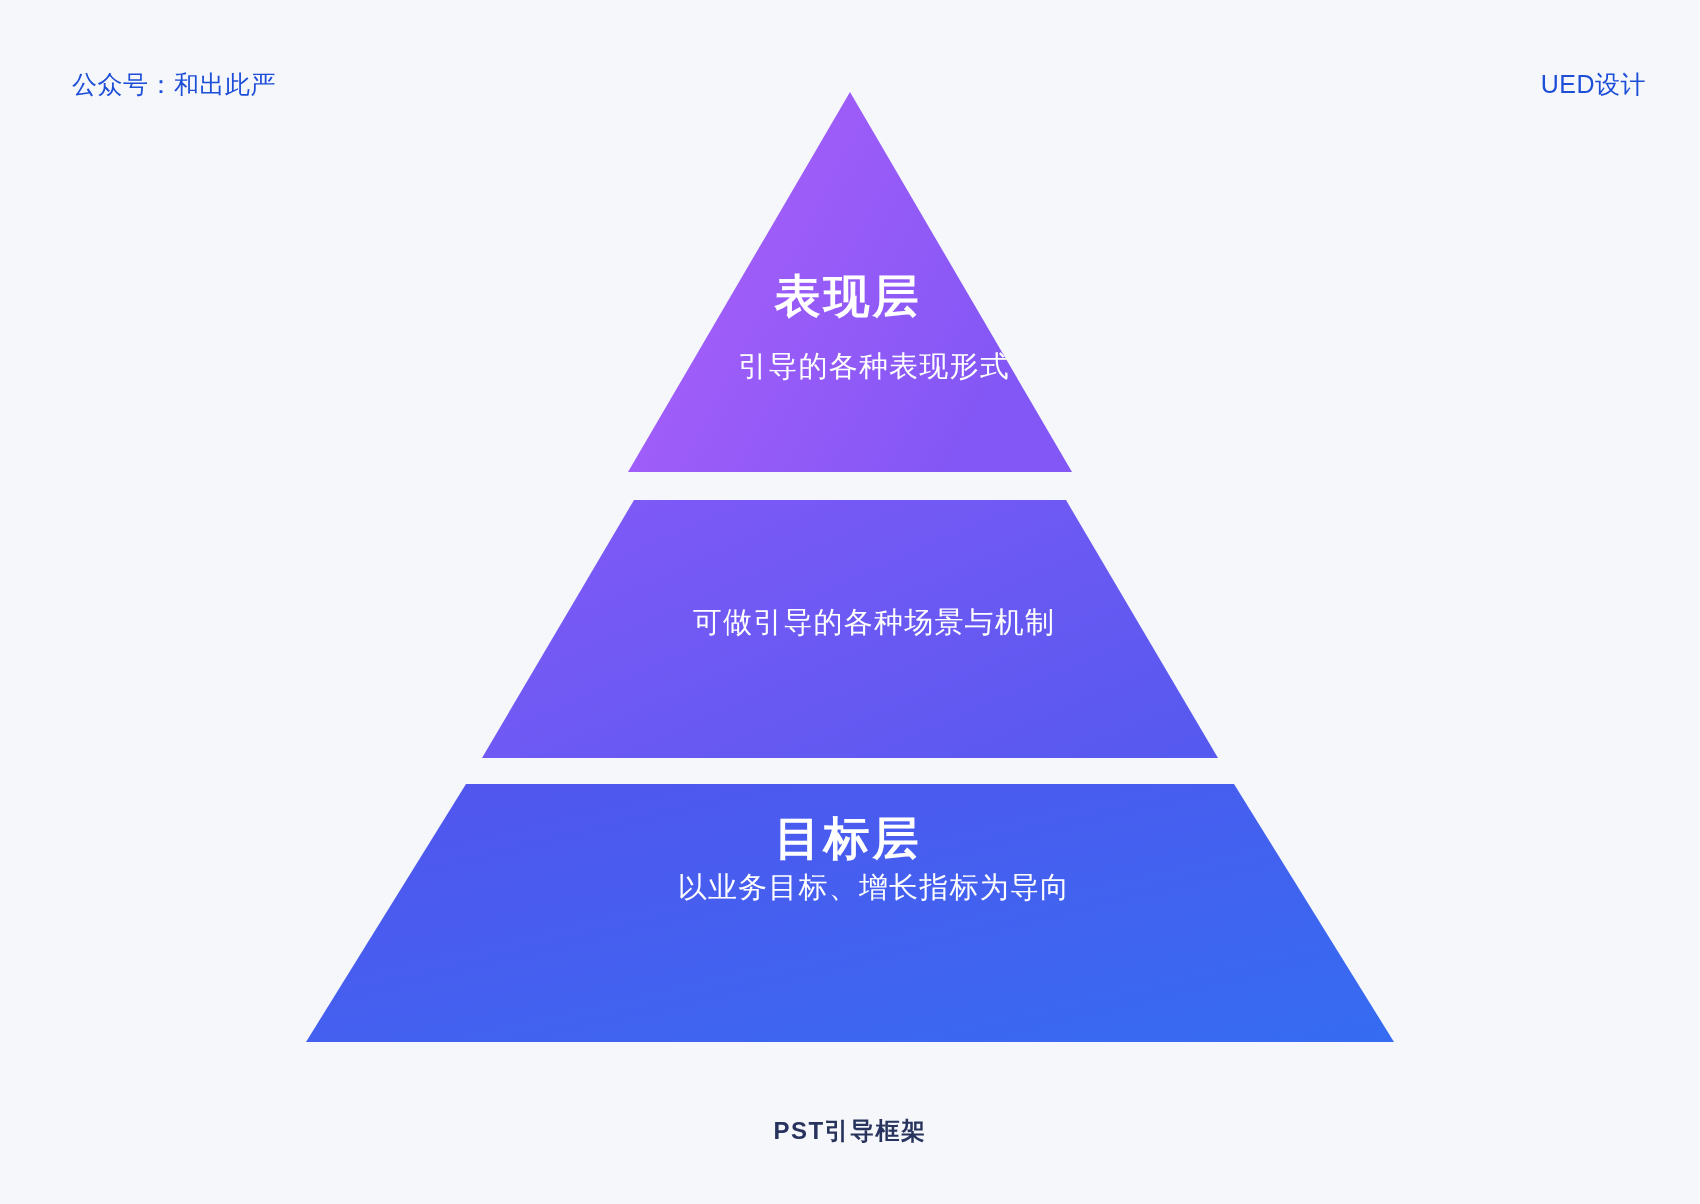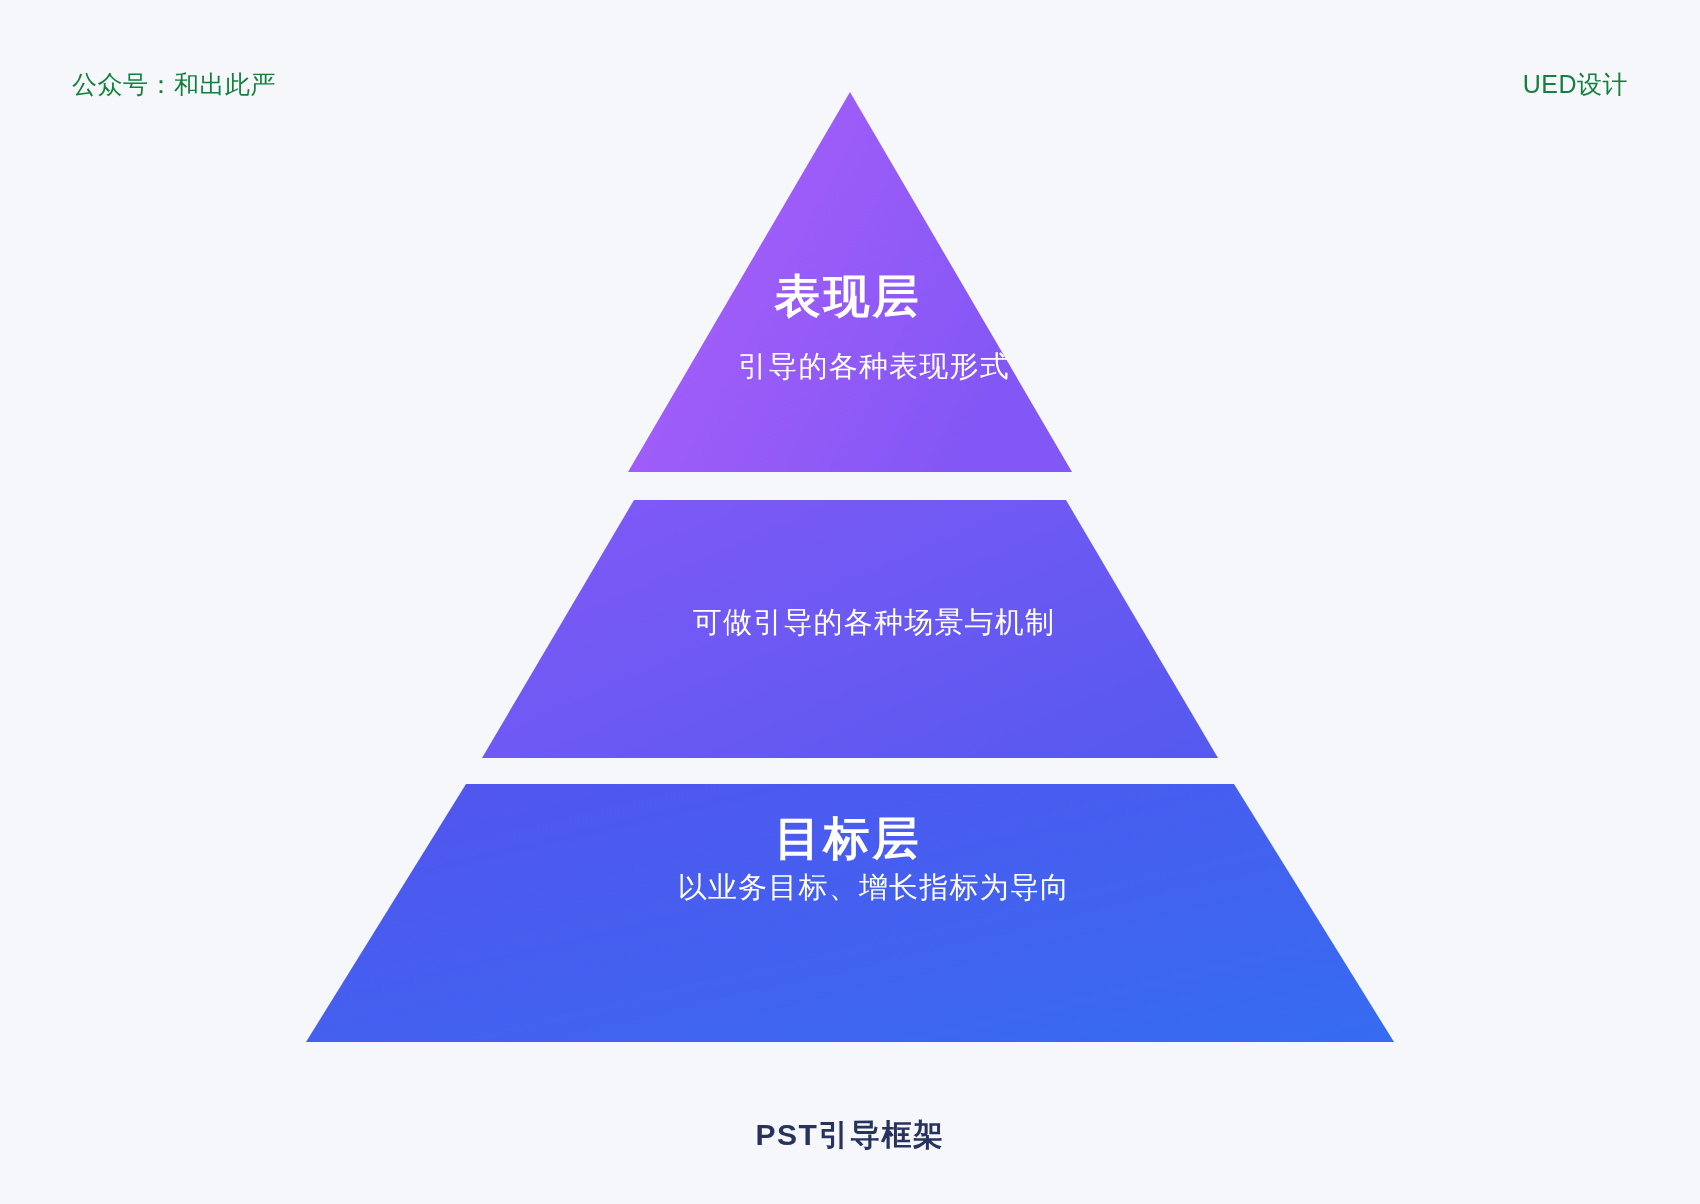--- a/index.html
+++ b/index.html
@@ -21,27 +21,27 @@
     inset: 0;
     width: 1700px;
     height: 1204px;
   }
 
   
   .watermark {
     position: absolute;
     top: 68px;
     font-size: 25px;
-    color: #15803d;
+    color: #1d4ed8;
     letter-spacing: 0.5px;
     white-space: nowrap;
     font-weight: 400;
   }
   .watermark.left  { left: 72px; }
-  .watermark.right { right: 72px; }
+  .watermark.right { right: 54px; }
 
   
   .pyramid-wrap {
     position: absolute;
     left: 0;
     top: 0;
     width: 1700px;
     height: 1204px;
   }
   .pyramid-svg {
@@ -82,21 +82,21 @@
   .t3-title { top: 808px; }
   .t3-sub   { top: 868px; }
 
   
   .caption {
     position: absolute;
     top: 1115px;
     left: 0;
     width: 1700px;
     text-align: center;
-    font-size: 30px;
+    font-size: 24px;
     font-weight: 700;
     color: #27335c;
     letter-spacing: 1.5px;
   }
 </style>
 </head>
 <body>
 
 <div class="stage">
 

